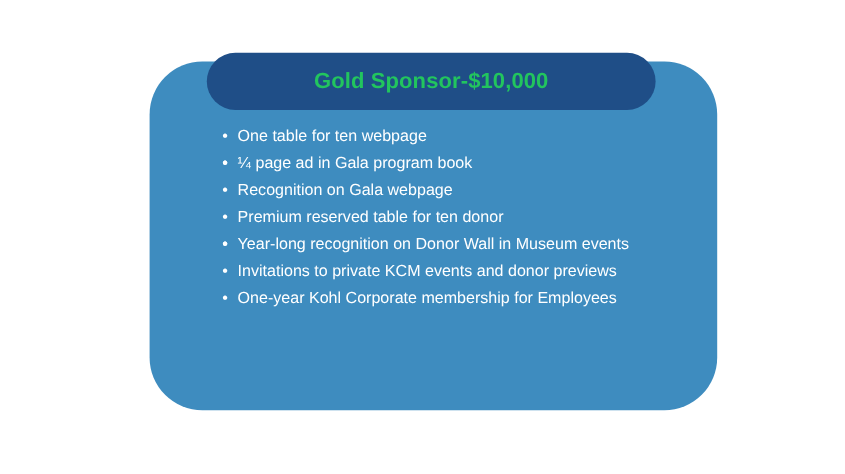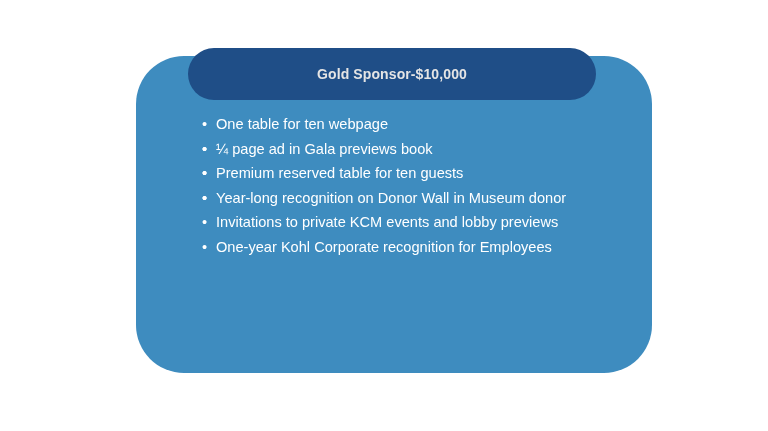--- a/index.html
+++ b/index.html
@@ -39,22 +39,22 @@
     top: 48px;
     width: 408px;
     height: 52px;
     background: #1F4E87;
     border-radius: 26px;
     display: flex;
     align-items: center;
     justify-content: center;
   }
   .card-title {
-    color: #e5e5e5;
-    font-size: 14px;
+    color: #22c55e;
+    font-size: 20px;
     font-weight: bold;
     letter-spacing: 0.1px;
     white-space: nowrap;
     line-height: 1;
   }
 
   
   .benefits-list {
     position: absolute;
     left: 200px;
@@ -96,39 +96,40 @@
   <ul class="benefits-list">
     <li class="benefit-item">
       <span class="benefit-bullet">•</span>
       <span>One table for ten webpage</span>
     </li>
     <li class="benefit-item">
       <span class="benefit-bullet">•</span>
     </li>
     <li class="benefit-item">
       <span class="benefit-bullet">•</span>
-      <span>¼ page ad in Gala previews book</span>
+      <span>¼ page ad in Gala program book</span>
+    </li>
+    <li class="benefit-item">
+      <span class="benefit-bullet">•</span>
+      <span>Recognition on Gala webpage</span>
+    </li>
+    <li class="benefit-item">
+      <span class="benefit-bullet">•</span>
+      <span>Premium reserved table for ten donor</span>
     </li>
     <li class="benefit-item">
       <span class="benefit-bullet">•</span>
     </li>
     <li class="benefit-item">
       <span class="benefit-bullet">•</span>
-      <span>Premium reserved table for ten guests</span>
+      <span>Year-long recognition on Donor Wall in Museum events</span>
     </li>
     <li class="benefit-item">
       <span class="benefit-bullet">•</span>
+      <span>Invitations to private KCM events and donor previews</span>
     </li>
     <li class="benefit-item">
       <span class="benefit-bullet">•</span>
-      <span>Year-long recognition on Donor Wall in Museum donor</span>
-    </li>
-    <li class="benefit-item">
-      <span class="benefit-bullet">•</span>
-      <span>Invitations to private KCM events and lobby previews</span>
-    </li>
-    <li class="benefit-item">
-      <span class="benefit-bullet">•</span>
-      <span>One-year Kohl Corporate recognition for Employees</span>
+      <span>One-year Kohl Corporate membership for Employees</span>
     </li>
   </ul>
 
 </div>
 
 </body></html>

